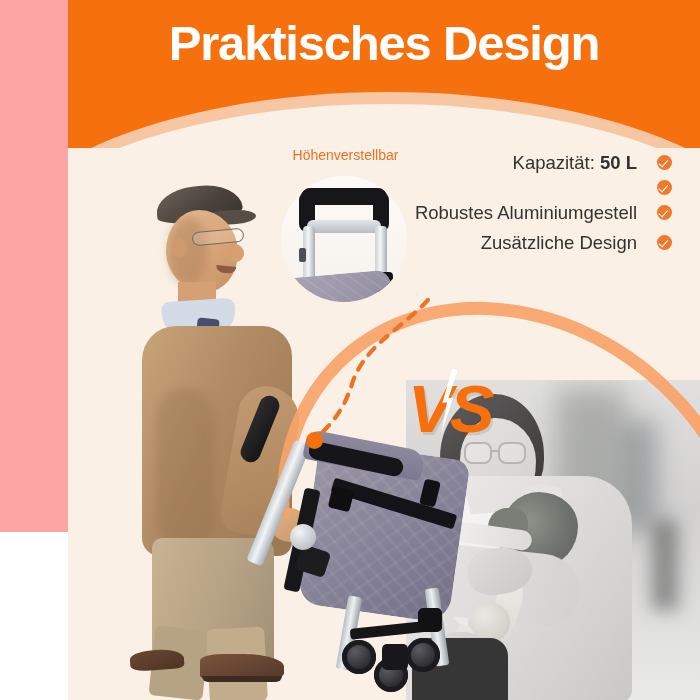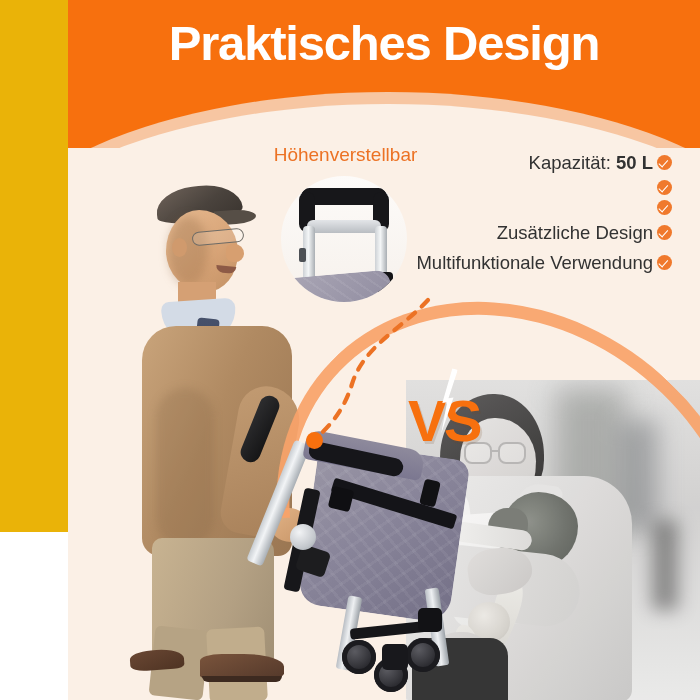--- a/index.html
+++ b/index.html
@@ -6,21 +6,21 @@
   html, body {
     width: 700px; height: 700px;
     background: #ffffff;
     font-family: "Liberation Sans", sans-serif;
     overflow: hidden;
   }
 
   #stage {
     position: relative;
     width: 700px; height: 532px;
-    background: #eab308;
+    background: #fca5a5;
   }
 
   
   .panel {
     position: absolute;
     left: 68px; top: 0;
     width: 632px; height: 700px;
     background: #fbf0e6;
     overflow: hidden;
   }
@@ -591,37 +591,37 @@
     transform: rotate(-5deg);
   }
 
   
   .label-hoehe {
     position: absolute;
     left: 145px; top: 144px;
     width: 265px;
     text-align: center;
     color: #ec7224;
-    font-size: 19px;
+    font-size: 14px;
     line-height: 22px;
     white-space: nowrap;
   }
 
   
   .features {
     position: absolute;
     right: 28px; top: 150px;
     width: 360px;
     text-align: right;
   }
   .feature-row {
     display: flex;
     align-items: center;
     justify-content: flex-end;
-    gap: 4px;
+    gap: 20px;
     margin-bottom: 5px;
     white-space: nowrap;
   }
   .feature-text {
     font-size: 18.5px;
     color: #323232;
     line-height: 25px;
   }
   .feature-text b { font-weight: bold; }
   .check {
@@ -637,23 +637,24 @@
     left: 4.4px; top: 3px;
     width: 4px; height: 7.5px;
     border: solid #ffffff;
     border-width: 0 1.8px 1.8px 0;
     transform: rotate(42deg);
   }
 
   
   .vs {
     position: absolute;
-    left: 340px; top: 390px;
-    font-size: 58px;
+    left: 340px; top: 378px;
+    font-size: 67px;
     font-weight: bold;
+    font-style: italic;
     color: #f7700e;
     letter-spacing: -3px;
     line-height: 62px;
     text-shadow: 2px 3px 0 rgba(120,70,30,.16);
   }
   .vs-bolt {
     position: absolute;
     left: 374px; top: 368px;
     width: 13px; height: 66px;
     background: #ffffff;
@@ -779,29 +780,26 @@
 
     <div class="features">
       <div class="feature-row">
         <span class="feature-text"><span>Kapazität: </span><b>50 L</b><span></span></span>
         <span class="check"></span>
       </div>
       <div class="feature-row">
         <span class="check"></span>
       </div>
       <div class="feature-row">
+        <span class="feature-text">Robustes Aluminiumgestell</span>
         <span class="check"></span>
       </div>
       <div class="feature-row">
         <span class="feature-text">Zusätzliche Design</span>
         <span class="check"></span>
       </div>
-      <div class="feature-row">
-        <span class="feature-text">Multifunktionale Verwendung</span>
-        <span class="check"></span>
-      </div>
     </div>
 
     <div class="vs">VS</div>
     <div class="vs-bolt"></div>
 
   </div>
 </div>
 
 </body></html>

